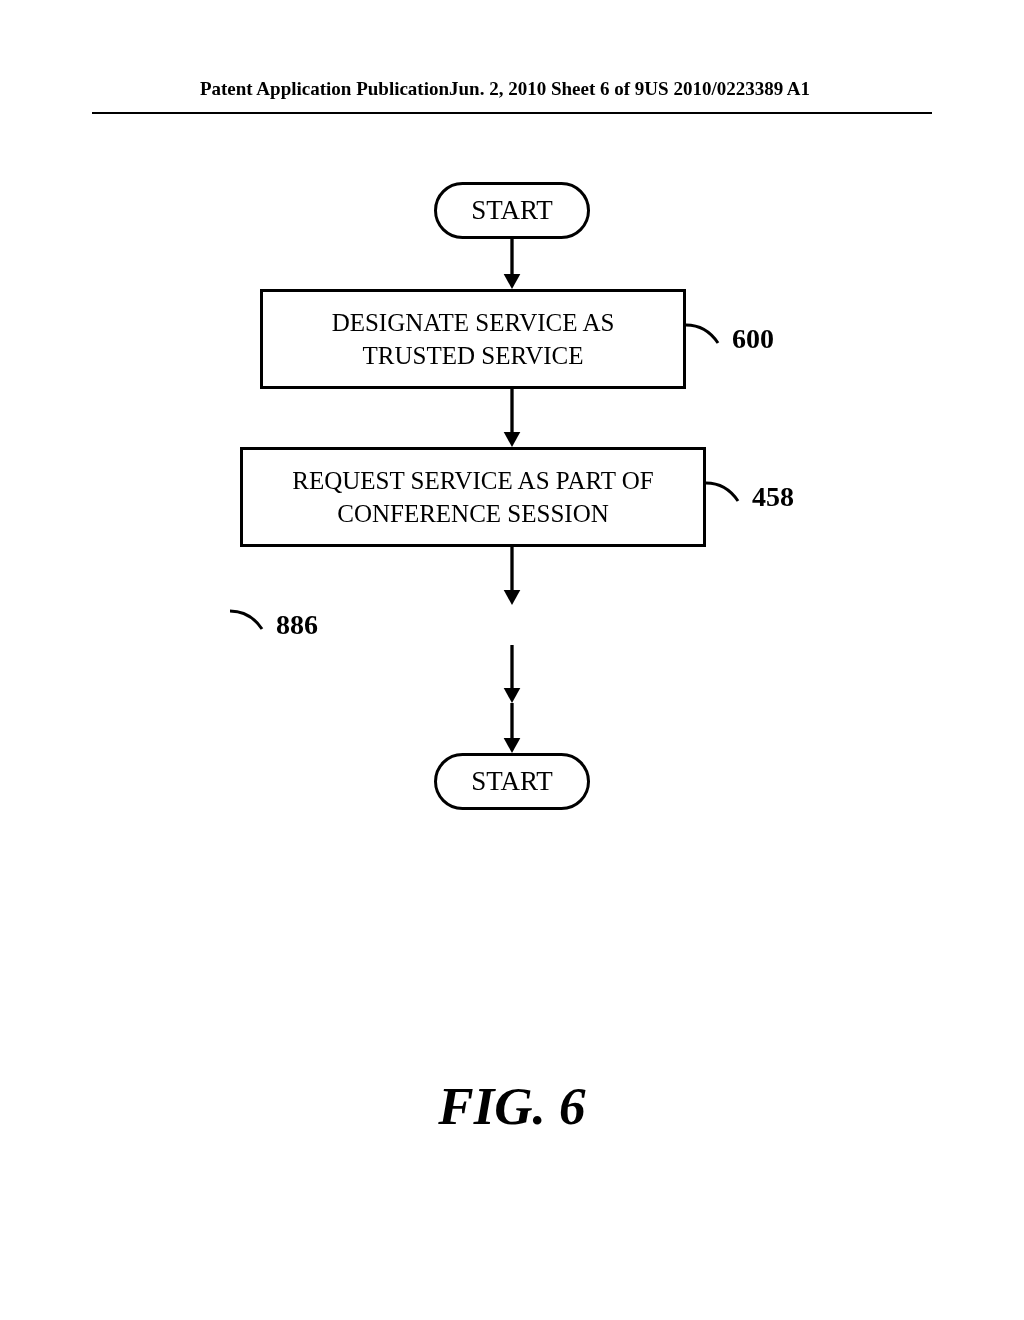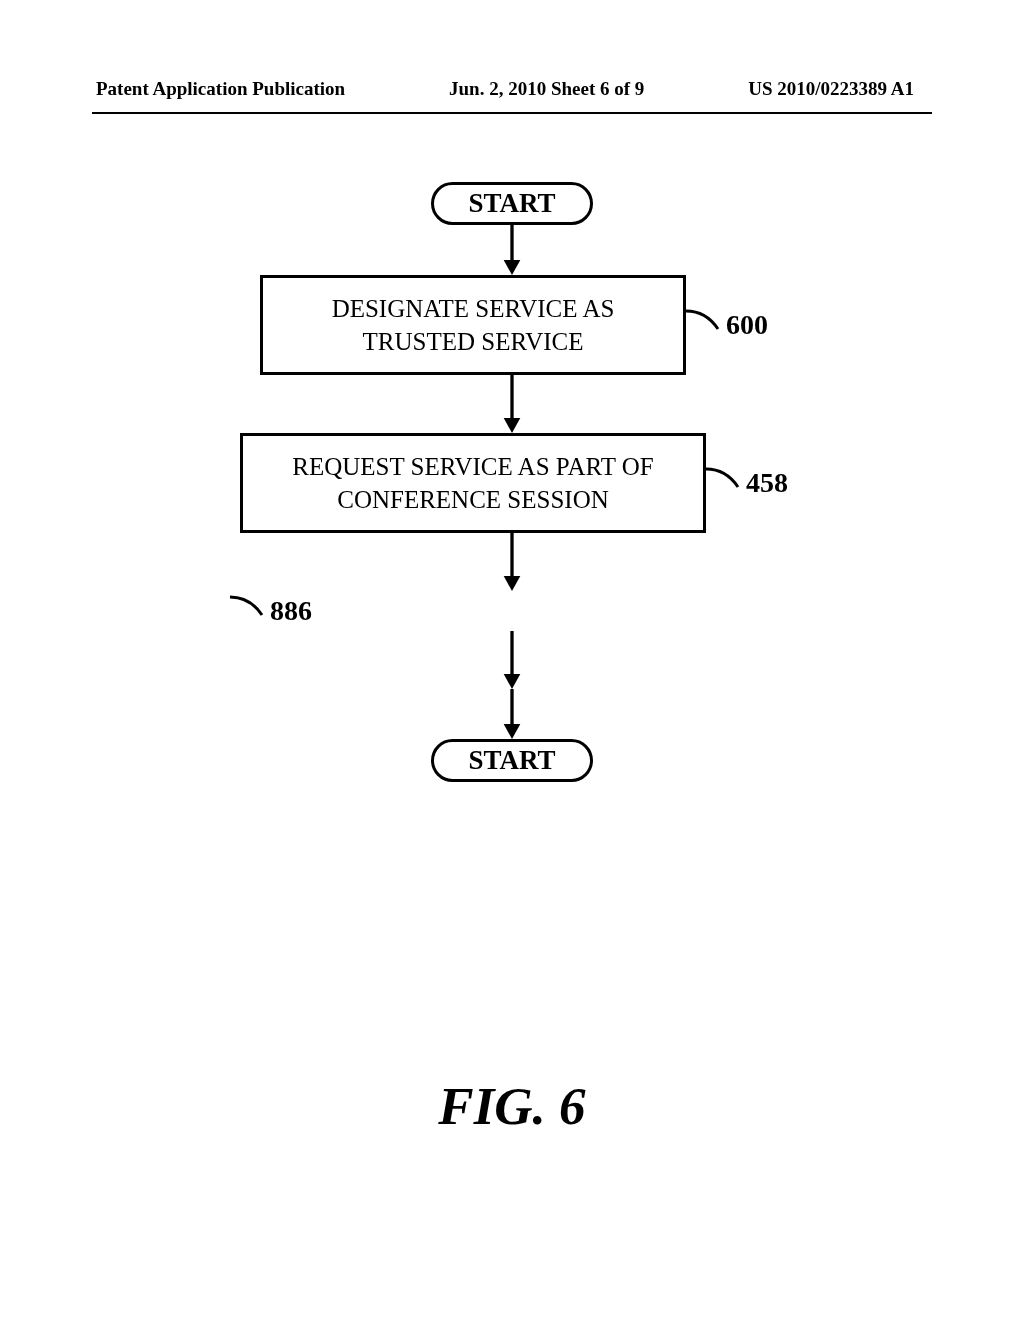--- a/index.html
+++ b/index.html
@@ -14,21 +14,21 @@
     width:1024px;
     height:1320px;
     background:#fff;
   }
   .header{
     position:absolute;
     top:78px;
     left:0;
     right:0;
     display:flex;
-    justify-content:space-between;
+    justify-content:center;
     padding:0 110px 0 96px;
     font-size:19px;
     font-weight:bold;
   }
   .header-line{
     position:absolute;
     top:112px;
     left:92px;
     right:92px;
     border-top:2px solid #000;
@@ -41,25 +41,24 @@
     top:182px;
     display:flex;
     flex-direction:column;
     align-items:center;
   }
   
   .terminal{
     font-size:27px;
     border:3px solid #000;
     border-radius:34px;
-    padding:3px 34px;
+    padding:10px 34px;
     display:inline-block;
     text-align:center;
     background:#fff;
-    font-weight:bold;
   }
   .process{
     font-size:25px;
     border:3px solid #000;
     padding:14px 20px;
     text-align:center;
     background:#fff;
     line-height:1.32;
   }
   .step-row{
@@ -74,20 +73,21 @@
   }
 
   .leader{
     width:40px;
     flex:0 0 auto;
     display:block;
   }
   .ref{
     font-size:28px;
     font-weight:bold;
+    margin-left:6px;
     white-space:nowrap;
   }
   
   .arrow-down{
     width:28px;
     display:block;
   }
 
   .figure-label{
     position:absolute;

